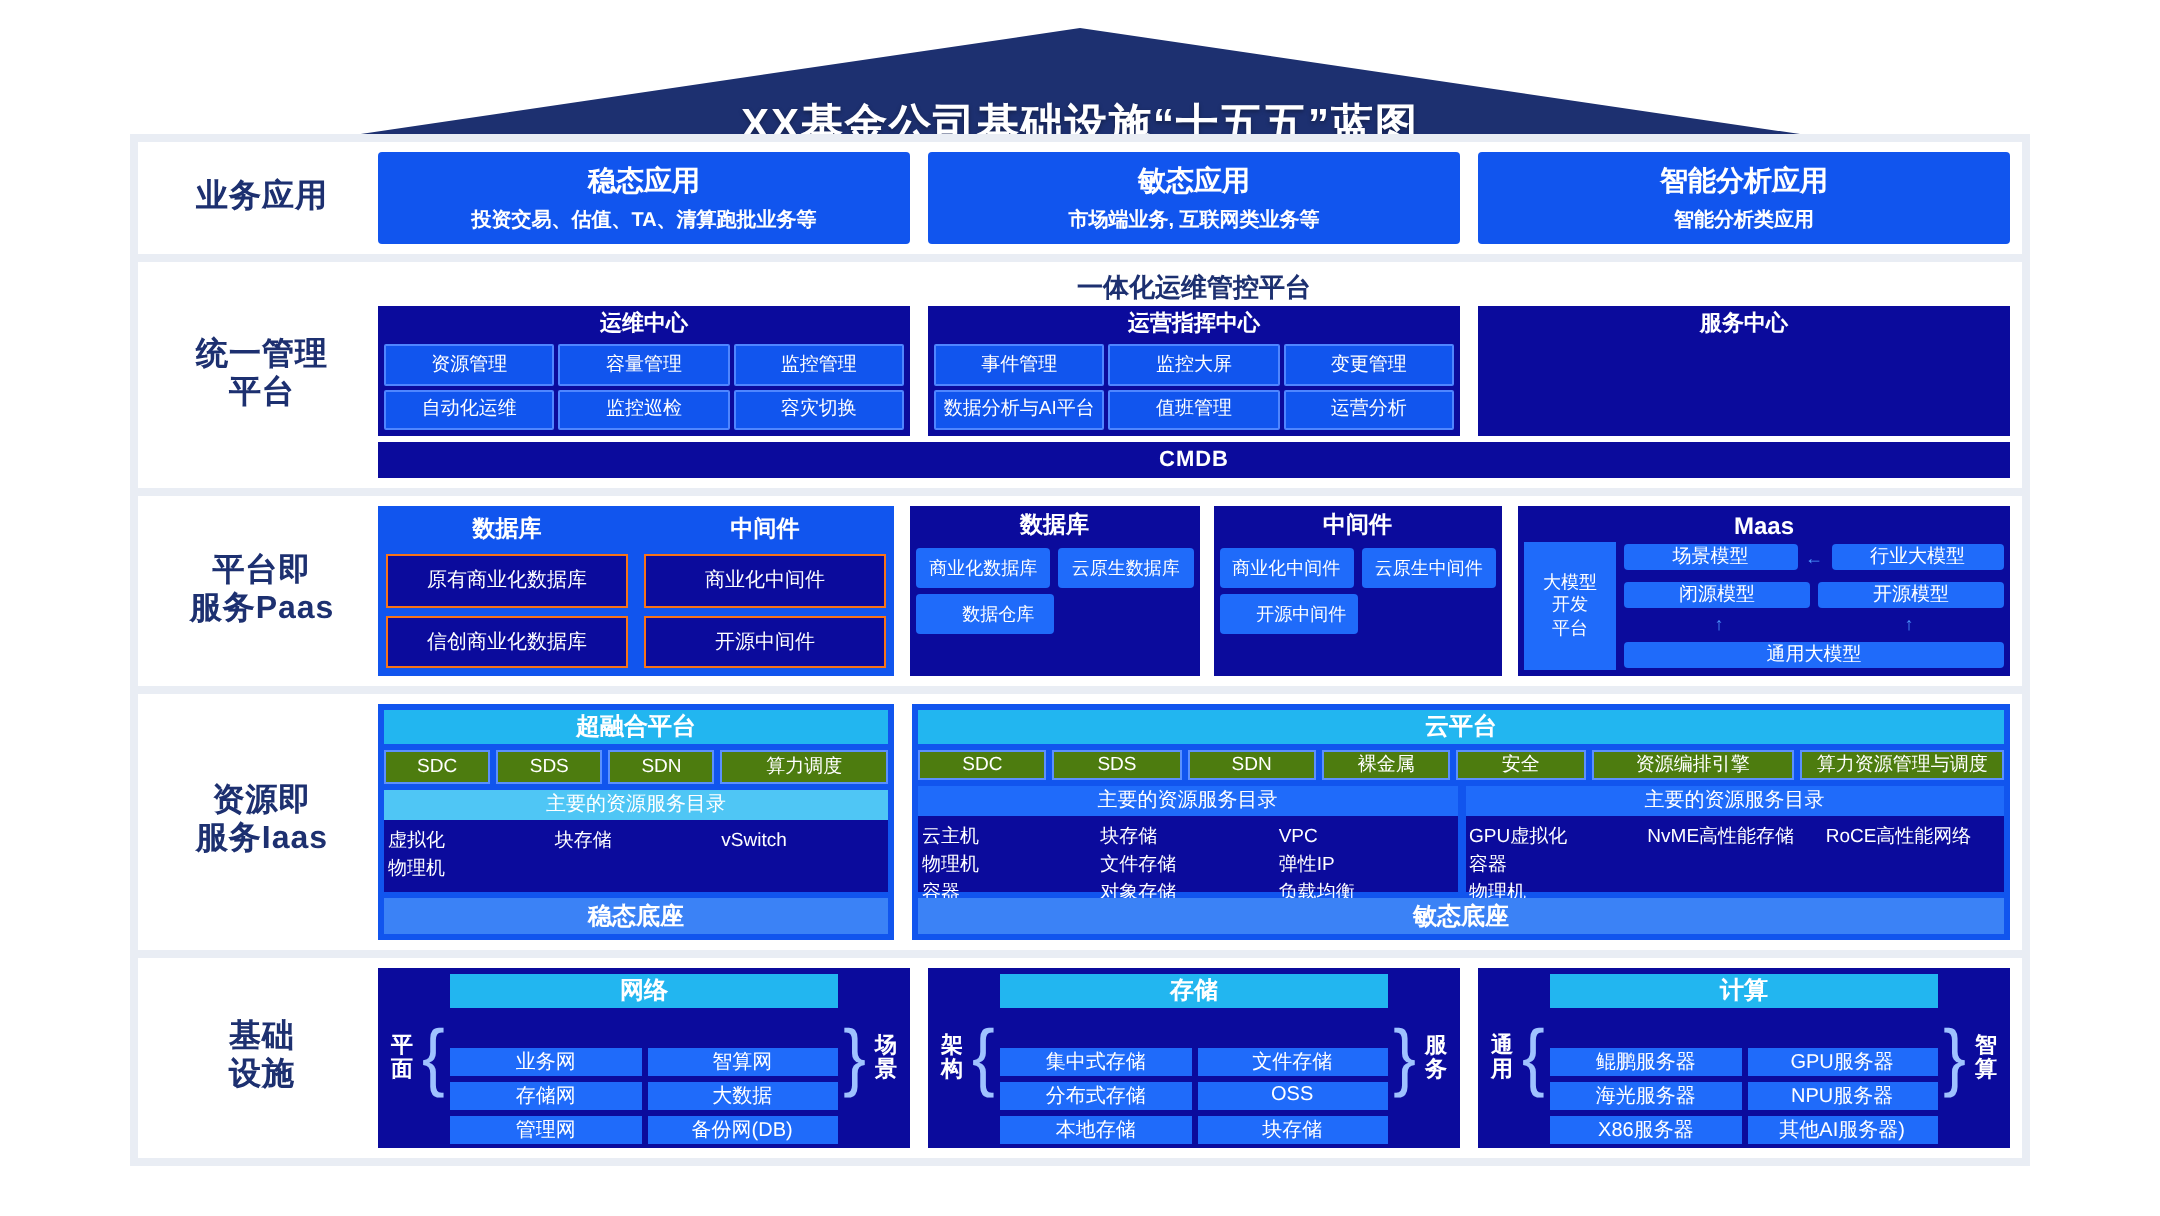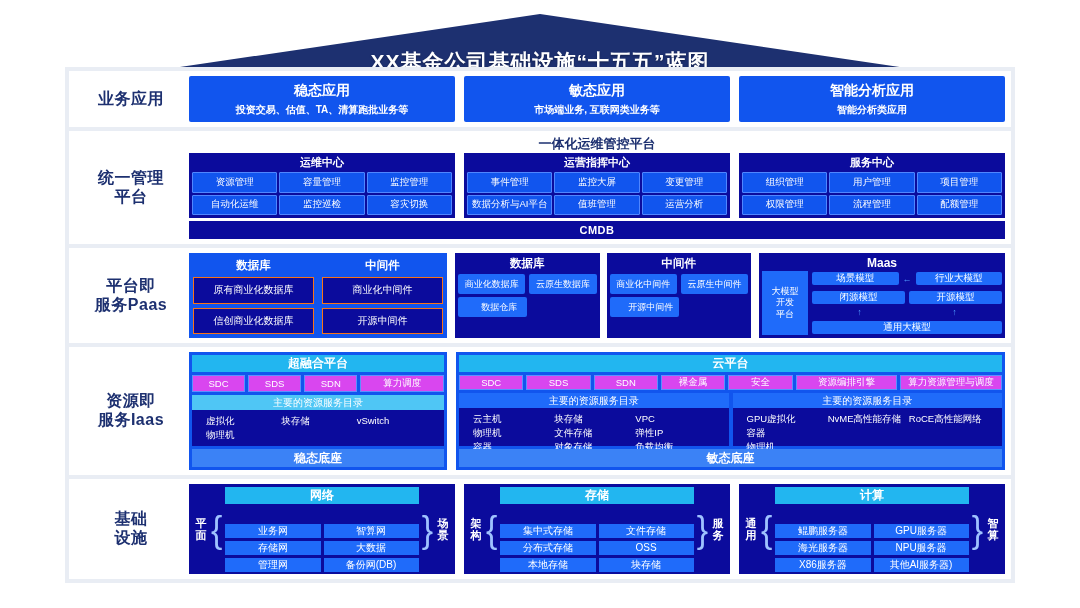--- a/index.html
+++ b/index.html
@@ -161,37 +161,37 @@
   .iaas { display: flex; gap: 9px; height: 100%; }
   .plat { display: flex; flex-direction: column; background: #1155ee; padding: 3px; gap: 3px; }
   .plat.hyper { flex: 0 0 258px; }
   .plat.cloud { flex: 1 1 auto; }
   .plat-hd {
     background: #22b6f0; color: #ffffff; font-size: 12px; font-weight: bold;
     text-align: center; height: 17px; line-height: 17px;
   }
   .plat-pills { display: flex; gap: 3px; height: 17px; }
   .plat-pill {
-    flex: 1 1 0; background: #d946ef; color: #fff; font-size: 9.5px;
+    flex: 1 1 0; background: #4d7c0f; color: #fff; font-size: 9.5px;
     display: flex; align-items: center; justify-content: center;
     border: 1px solid #5b90ff; white-space: nowrap;
   }
   .plat-pill.wide { flex: 1.6 1 0; }
   .cat-wrap { flex: 1 1 auto; display: flex; gap: 4px; min-height: 0; }
   .cat {
     flex: 1 1 0; display: flex; flex-direction: column; min-width: 0;
     background: #0b0b9c;
   }
   .cat-hd {
     background: #4fc6f5; color: #ffffff; font-size: 10px;
     text-align: center; height: 15px; line-height: 15px;
   }
   .cat-hd.dk { background: #1f6bfa; }
   .cat-items {
-    flex: 1 1 auto; display: flex; gap: 2px; padding: 4px 14px;
+    flex: 1 1 auto; display: flex; gap: 2px; padding: 4px 2px;
     color: #ffffff; font-size: 9.5px; line-height: 1.45;
   }
   .cat-col { flex: 1 1 0; display: flex; flex-direction: column; }
   .plat-ft {
     background: #3b82f6; color: #ffffff; font-size: 12px; font-weight: bold;
     text-align: center; height: 18px; line-height: 18px;
   }
 
   
   .infra { display: flex; gap: 9px; height: 100%; }
@@ -286,28 +286,20 @@
               <div class="cell">监控大屏</div>
               <div class="cell">变更管理</div>
               <div class="cell">数据分析与AI平台</div>
               <div class="cell">值班管理</div>
               <div class="cell">运营分析</div>
             </div>
           </div>
 
           <div class="center">
             <div class="center-title">服务中心</div>
-            <div class="center-grid">
-              <div class="cell">组织管理</div>
-              <div class="cell">用户管理</div>
-              <div class="cell">项目管理</div>
-              <div class="cell">权限管理</div>
-              <div class="cell">流程管理</div>
-              <div class="cell">配额管理</div>
-            </div>
           </div>
 
         </div>
         <div class="cmdb">CMDB</div>
       </div>
     </div>
 
     <div class="row row-paas">
       <div class="row-label">
         <div>

